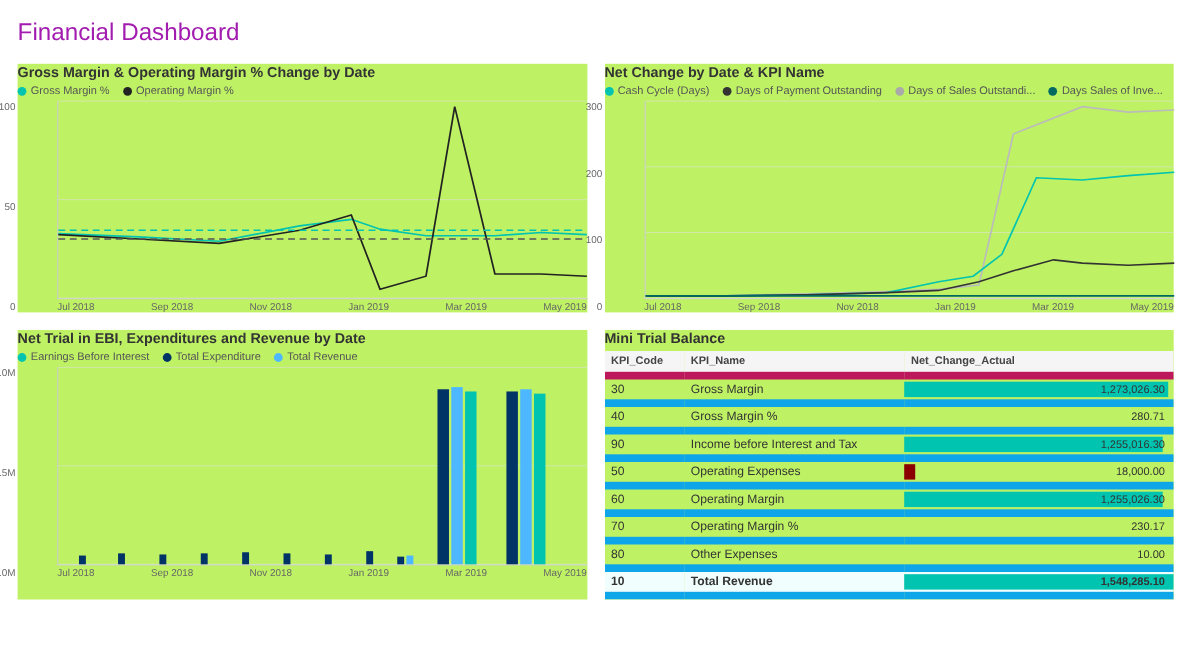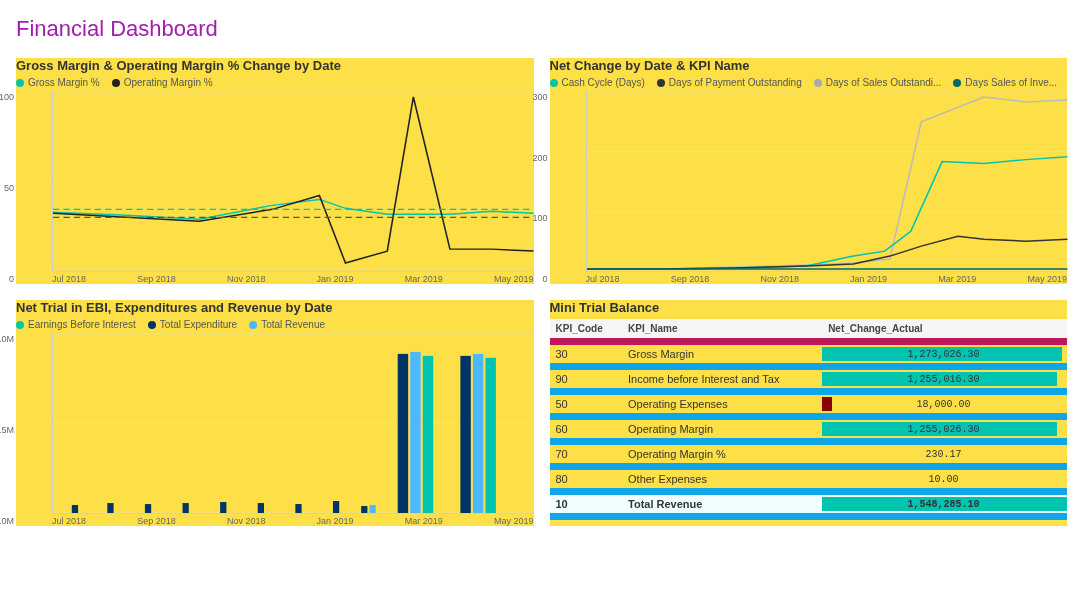--- a/index.html
+++ b/index.html
@@ -1,35 +1,35 @@
 <!DOCTYPE html>
 <html><head>
   <meta charset="utf-8">
   <style>
     * { box-sizing: border-box; margin: 0; padding: 0; }
     body { font-family: 'Segoe UI', Arial, sans-serif; background: #fff; color: #333; font-size: 12px; padding: 16px; }
     h1 { font-size: 22px; font-weight: 400; margin-bottom: 16px; color: #a21caf; }
     .dashboard { display: grid; grid-template-columns: 1fr 1fr; grid-template-rows: auto auto; gap: 16px; }
-    .panel { background: #fde047; border: none; }
+    .panel { background: #bef264; border: none; }
     .panel-title { font-size: 13px; font-weight: 600; color: #333; margin-bottom: 4px; }
     .legend { display: flex; gap: 12px; flex-wrap: wrap; margin-bottom: 4px; font-size: 10px; color: #555; }
     .legend-item { display: flex; align-items: center; gap: 4px; }
     .legend-dot { width: 8px; height: 8px; border-radius: 50%; }
     .chart-area { position: relative; width: 100%; height: 180px; border-left: 1px solid #ccc; border-bottom: 1px solid #ccc; }
     .x-labels { display: flex; justify-content: space-between; padding: 2px 0 0 0; font-size: 9px; color: #666; }
     .y-labels { position: absolute; left: -32px; top: 0; height: 100%; display: flex; flex-direction: column; justify-content: space-between; font-size: 9px; color: #666; text-align: right; width: 30px; }
     .chart-wrapper { position: relative; padding-left: 36px; }
 
     
     .table-wrapper { overflow: hidden; }
     table { width: 100%; border-collapse: collapse; font-size: 11px; }
     thead th { background: #f5f5f5; border-bottom: 7px solid #be185d; padding: 4px 6px; text-align: left; font-weight: 600; color: #444; font-size: 10px; }
     tbody tr { border-bottom: 7px solid #0ea5e9; }
     tbody td { padding: 3px 6px; vertical-align: middle; }
-    .bar-cell { position: relative; min-width: 120px; text-align: center; font-family: Liberation Mono, monospace; }
+    .bar-cell { position: relative; min-width: 120px; text-align: right; }
     .bar-bg { position: absolute; left: 0; top: 50%; transform: translateY(-50%); height: 14px; background: #00c4b0; }
     .bar-value { position: relative; z-index: 1; font-size: 10px; color: #333; white-space: nowrap; padding-right: 2px; }
     .bar-small { background: #8b0000; }
 
     svg { overflow: visible; }
   </style>
 </head>
 <body>
 
 <h1>Financial Dashboard</h1>
@@ -206,20 +206,25 @@
             <th style="min-width:200px;">Net_Change_Actual</th>
           </tr>
         </thead>
         <tbody id="trial-balance-body">
         <tr>
               <td>30</td>
               <td>Gross Margin</td>
               <td class="bar-cell" style="position: relative; min-width: 200px;"><div class="bar-bg" style="width: 98%; background: rgb(0, 196, 176);"></div><span class="bar-value">1,273,026.30</span></td>
             </tr>
             <tr>
+              <td>40</td>
+              <td>Gross Margin %</td>
+              <td class="bar-cell" style="position: relative; min-width: 200px;"><span class="bar-value">280.71</span></td>
+            </tr>
+            <tr>
               <td>90</td>
               <td>Income before Interest and Tax</td>
               <td class="bar-cell" style="position: relative; min-width: 200px;"><div class="bar-bg" style="width: 96%; background: rgb(0, 196, 176);"></div><span class="bar-value">1,255,016.30</span></td>
             </tr>
             <tr>
               <td>50</td>
               <td>Operating Expenses</td>
               <td class="bar-cell" style="position: relative; min-width: 200px;"><div class="bar-bg bar-small" style="width: 4%; background: rgb(139, 0, 0);"></div><span class="bar-value">18,000.00</span></td>
             </tr>
             <tr>

